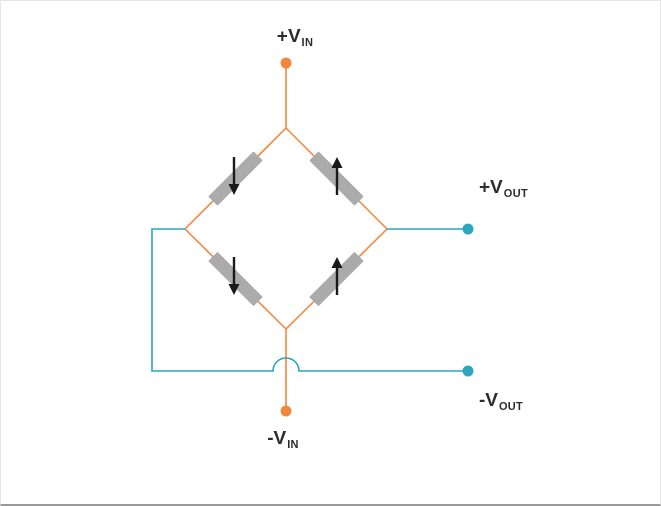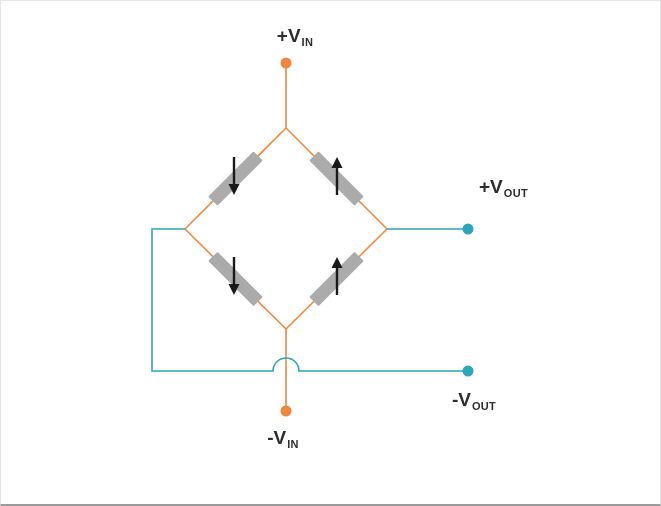--- a/index.html
+++ b/index.html
@@ -97,17 +97,17 @@
   </div>
 
   <div class="term-label centered" style="left:282px; top:427px;text-align:center;">
     <span>-V</span><span class="sub">IN</span>
   </div>
 
   <div class="term-label" style="left:478px; top:176px;">
     <span>+V</span><span class="sub">OUT</span>
   </div>
 
-  <div class="term-label" style="left:451px; top:389px;text-align:center;">
+  <div class="term-label" style="left:478px; top:389px;text-align:center;">
     <span>-V</span><span class="sub">OUT</span>
   </div>
 
 </div>
 
 </body></html>

